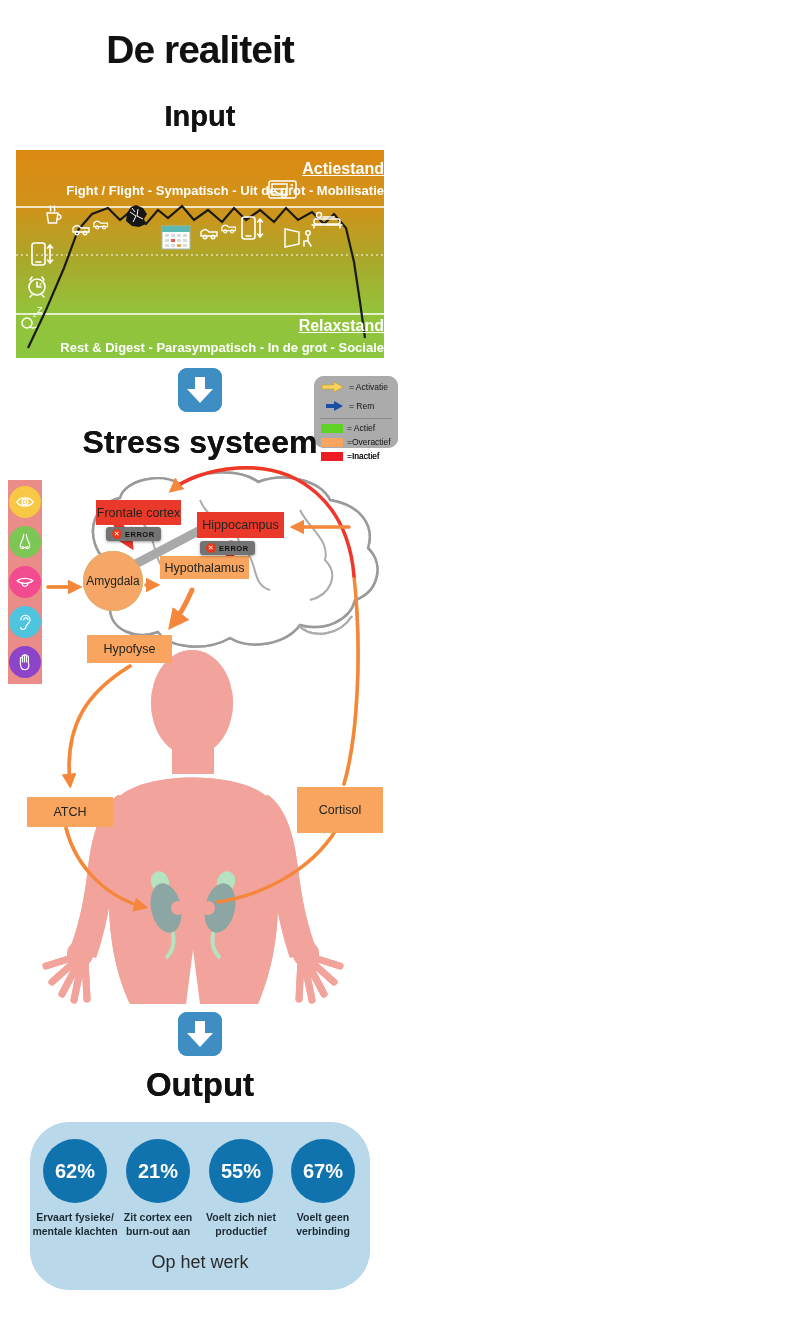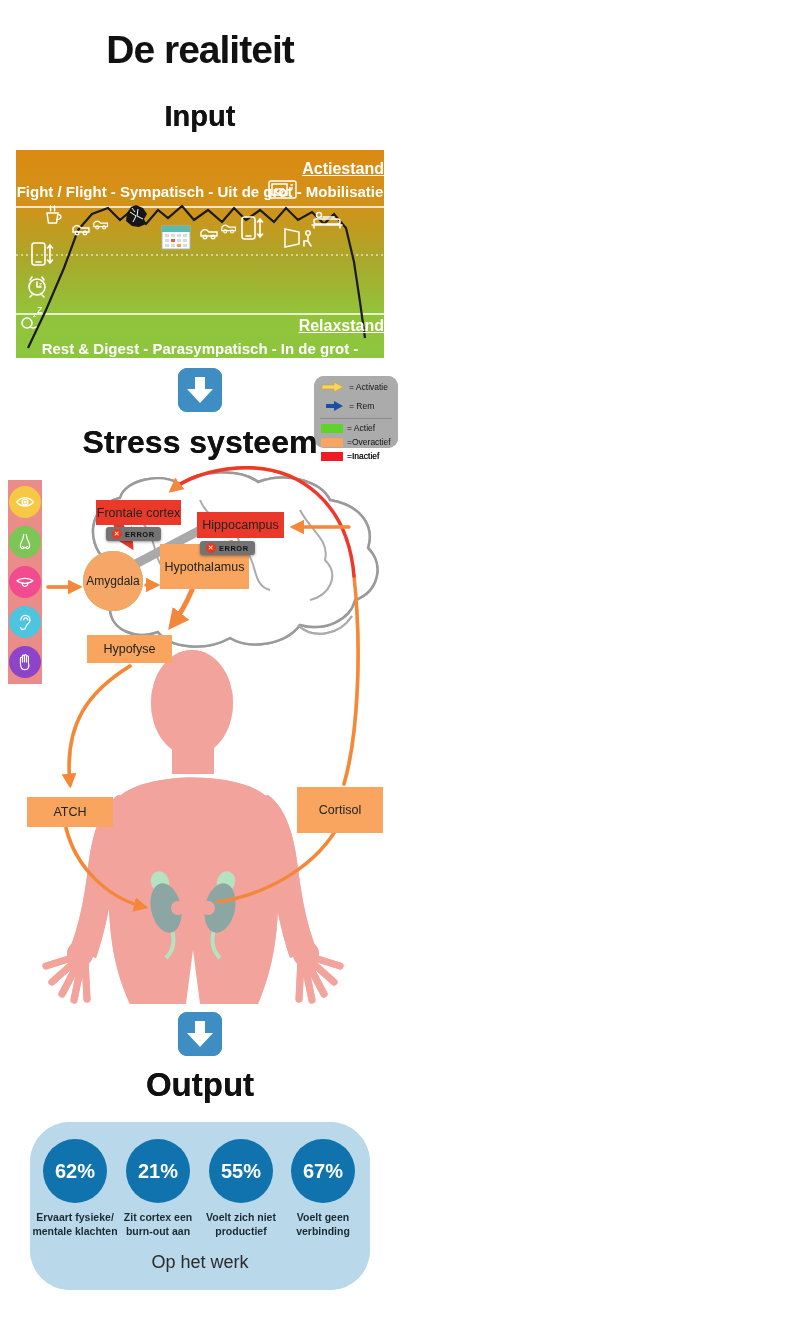--- a/index.html
+++ b/index.html
@@ -16,21 +16,21 @@
   .sec-label{position:absolute;left:0;width:100%;text-align:center;font-weight:800;}
   .lbl-input{top:100px;font-size:29px;}
   .lbl-stress{top:424px;font-size:32px;}
   .lbl-output{top:1066px;font-size:33px;}
 
   
   .panel{position:absolute;left:16px;top:150px;width:368px;height:208px;
          background:linear-gradient(180deg,#dc8a12 0%,#d0931a 28%,#aba72a 52%,#93c33a 78%,#8cc63f 100%);}
   .panel .head{position:absolute;left:0;width:100%;text-align:right;color:#fff;font-weight:700;
                font-size:16px;text-decoration:underline;}
-  .panel .sub{position:absolute;left:0;width:100%;text-align:center;color:#fff;font-weight:700;font-size:15px;}
+  .panel .sub{position:absolute;left:0;width:100%;text-align:right;color:#fff;font-weight:700;font-size:13px;}
   .h-act{top:10px;} .s-act{top:33px;} .h-rel{top:167px;} .s-rel{top:190px;}
   .panel svg.scene{position:absolute;left:0;top:0;}
 
   
   .dbtn{position:absolute;left:178px;width:44px;height:44px;}
   .dbtn1{top:368px;} .dbtn2{top:1012px;}
 
   
   .legend{position:absolute;left:314px;top:376px;width:84px;height:72px;background:#ababab;
           border-radius:10px;font-size:8.5px;font-weight:400;color:#141414;}
@@ -43,21 +43,21 @@
   .senses{position:absolute;left:8px;top:480px;width:34px;height:204px;background:#ea8c88;
           display:flex;flex-direction:column;align-items:center;justify-content:space-between;
           padding:6px 0;box-sizing:border-box;}
   .sense{width:32px;height:32px;border-radius:50%;display:flex;align-items:center;justify-content:center;}
 
   .bbox{position:absolute;display:flex;align-items:center;justify-content:center;text-align:left;
         font-size:12.5px;color:#20251e;background:var(--box);z-index:5;}
   .bbox.err{background:var(--errbox);}
   .bx-frontale{left:96px;top:500px;width:85px;height:25px;}
   .bx-hippo{left:197px;top:512px;width:87px;height:26px;}
-  .bx-hypoth{left:160px;top:544px;width:89px;height:45px;}
+  .bx-hypoth{left:160px;top:556px;width:89px;height:23px;}
   .bx-hypof{left:87px;top:635px;width:85px;height:28px;}
   .bx-atch{left:27px;top:797px;width:86px;height:30px;}
   .bx-cortisol{left:297px;top:787px;width:86px;height:46px;}
   .amygdala{position:absolute;left:83px;top:551px;width:60px;height:60px;border-radius:50%;
             background:var(--amy);display:flex;align-items:center;justify-content:center;
             font-size:12px;color:#20251e;z-index:4;}
 
   .errbadge{position:absolute;z-index:7;background:#737373;border-radius:3px;
             box-shadow:0 1px 3px rgba(0,0,0,.4);display:flex;align-items:center;gap:3px;
             padding:2px 6px;font-size:7.5px;font-weight:800;letter-spacing:.5px;color:#111;}

